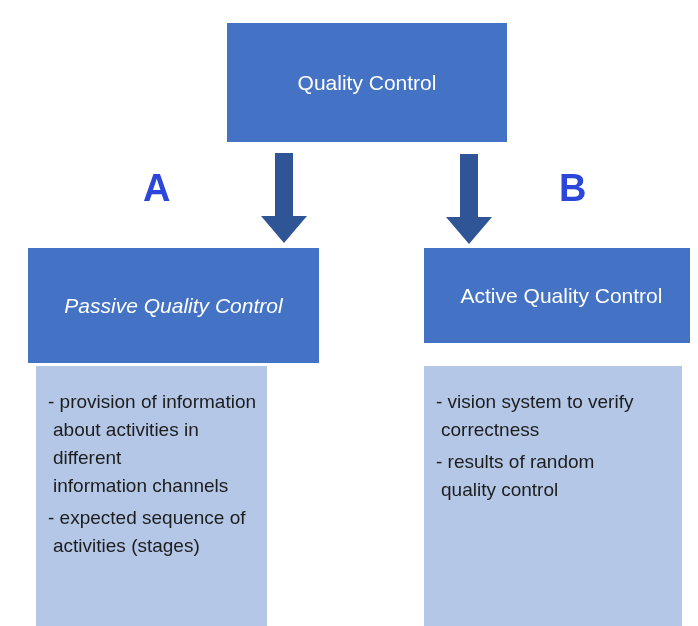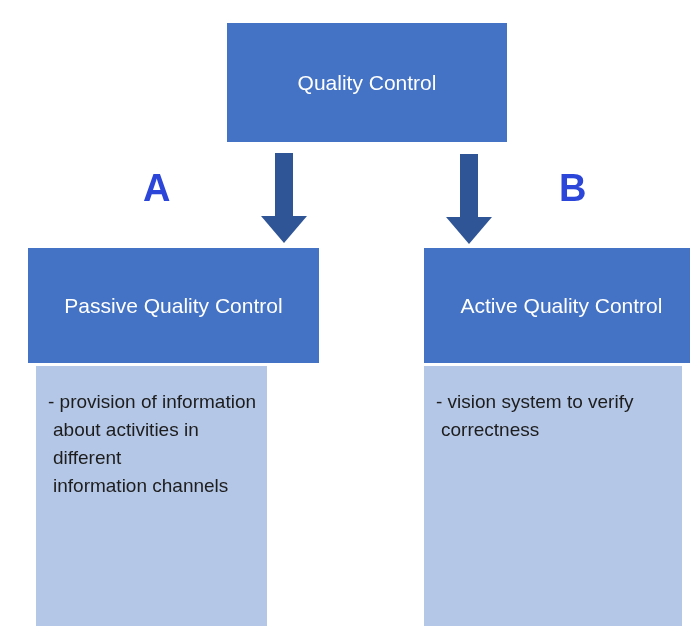--- a/index.html
+++ b/index.html
@@ -16,22 +16,22 @@
     position: absolute;
     background: #4472C4;
     color: #ffffff;
     display: flex;
     align-items: center;
     justify-content: center;
     text-align: center;
     font-size: 21px;
   }
   .top-box    { left: 211px; top: 7px;   width: 280px; height: 119px; }
-  .header-left  { left: 12px;  top: 232px; width: 291px; height: 115px; }
-  .header-right { left: 408px; top: 232px; width: 275px; height: 115px; }
+  .header-left  { left: 12px;  top: 232px; width: 291px; height: 115px; font-style: italic; }
+  .header-right { left: 408px; top: 232px; width: 275px; height: 95px; }
   .body-panel {
     position: absolute;
     background: #B4C7E7;
     color: #1d1d1d;
     font-size: 19px;
     line-height: 28px;
     padding: 18px 6px 0 8px;
     top: 350px;
     height: 262px;
   }
@@ -101,20 +101,24 @@
   </div>
 
   <div class="box header-right">
     <span>Active Quality Control</span>
   </div>
 
   <div class="body-panel body-left">
       <div class="list-item">- provision of information
 about activities in different
 information channels</div>
+      <div class="list-item">- expected sequence of
+activities (stages)</div>
     </div>
 
   <div class="body-panel body-right">
       <div class="list-item">- vision system to verify
 correctness</div>
+      <div class="list-item">- results of random
+quality control</div>
     </div>
 
 </div>
 
 </body></html>

